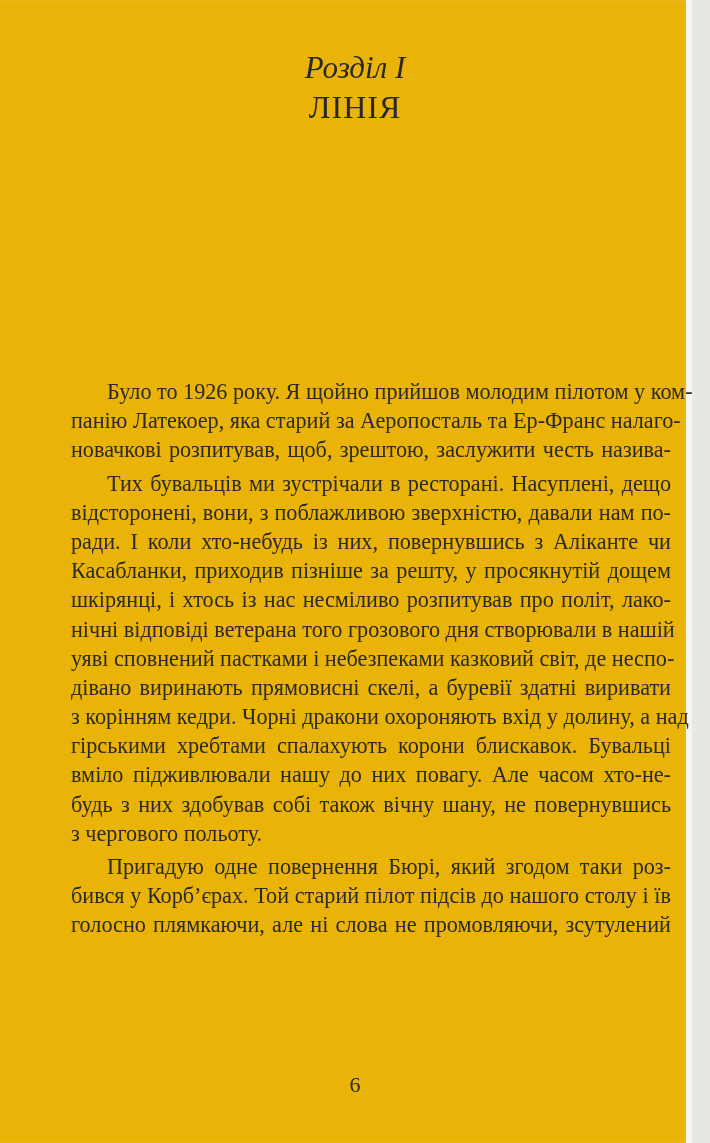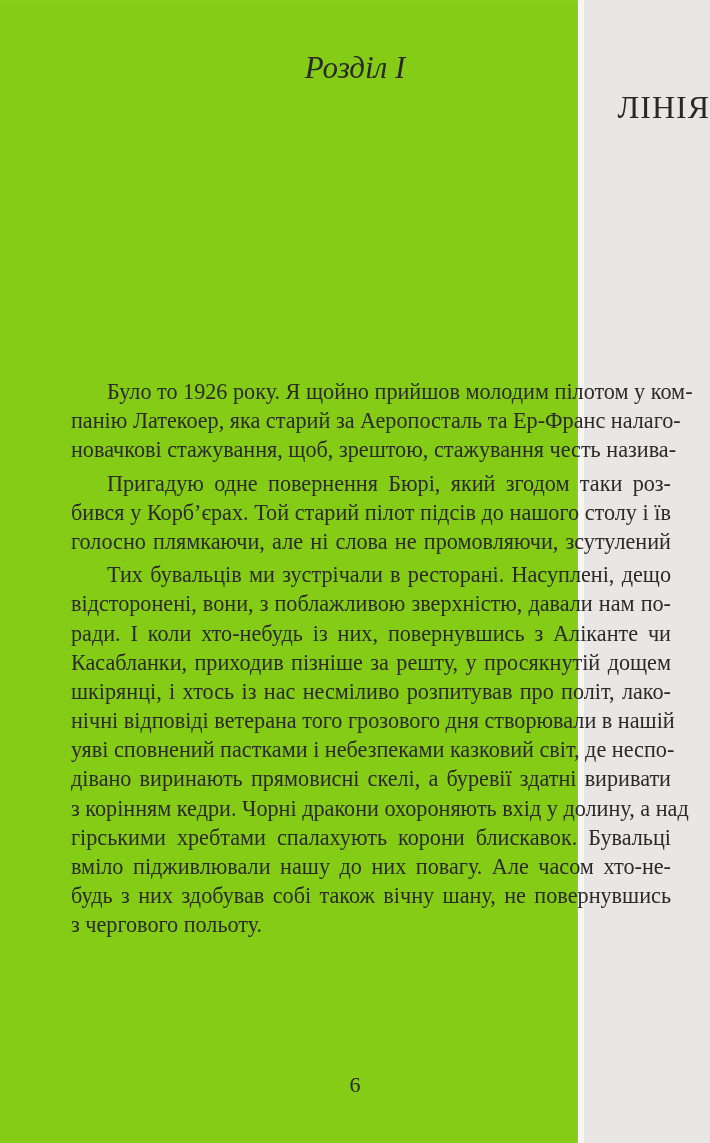--- a/index.html
+++ b/index.html
@@ -10,23 +10,23 @@
       width: 710px;
       height: 1143px;
       background: #e9e7e4;
       position: relative;
       overflow: hidden;
     }
     .page {
       position: absolute;
       left: 0;
       top: 0;
-      width: 584px;
+      width: 692px;
       height: 1143px;
-      background: #84cc16;
+      background: #eab308;
       box-shadow: inset -6px 0 6px -4px rgba(255,255,255,0.7);
     }
     .edge {
       position: absolute;
       right: 0;
       top: 0;
       width: 6px;
       height: 1143px;
       background: #f6f5f3;
     }
@@ -40,21 +40,21 @@
       font-style: italic;
       font-size: 31px;
       color: #2a2826;
       line-height: 36px;
     }
     .chapter-title {
       position: absolute;
       left: 0;
       width: 710px;
       top: 88px;
-      text-align: right;
+      text-align: center;
       font-family: "Liberation Serif", "DejaVu Serif", serif;
       font-size: 32px;
       color: #2a2826;
       line-height: 38px;
       letter-spacing: 1px;
     }
     .body-text {
       position: absolute;
       left: 67px;
       top: 373px;
@@ -97,38 +97,38 @@
 <div class="page">
   <div class="edge"></div>
 
   <div class="chapter-label">Розділ I</div>
   <div class="chapter-title">ЛІНІЯ</div>
 
   <div class="body-text">
     <div class="para">
       <span class="line indent">Було то 1926 року. Я щойно прийшов молодим пілотом у ком-</span>
       <span class="line">панію Латекоер, яка старий за Аеропосталь та Ер-Франс налаго-</span>
-      <span class="line">новачкові стажування, щоб, зрештою, стажування честь назива-</span>
-    </div>
-    <div class="para">
-      <span class="line indent">Пригадую одне повернення Бюрі, який згодом таки роз-</span>
-      <span class="line">бився у Корб’єрах. Той старий пілот підсів до нашого столу і їв</span>
-      <span class="line">голосно плямкаючи, але ні слова не промовляючи, зсутулений</span>
+      <span class="line">новачкові розпитував, щоб, зрештою, заслужити честь назива-</span>
     </div>
     <div class="para">
       <span class="line indent">Тих бувальців ми зустрічали в ресторані. Насуплені, дещо</span>
       <span class="line">відсторонені, вони, з поблажливою зверхністю, давали нам по-</span>
       <span class="line">ради. І коли хто-небудь із них, повернувшись з Аліканте чи</span>
       <span class="line">Касабланки, приходив пізніше за решту, у просякнутій дощем</span>
       <span class="line">шкірянці, і хтось із нас несміливо розпитував про політ, лако-</span>
       <span class="line">нічні відповіді ветерана того грозового дня створювали в нашій</span>
       <span class="line">уяві сповнений пастками і небезпеками казковий світ, де неспо-</span>
       <span class="line">дівано виринають прямовисні скелі, а буревії здатні виривати</span>
       <span class="line">з корінням кедри. Чорні дракони охороняють вхід у долину, а над</span>
       <span class="line">гірськими хребтами спалахують корони блискавок. Бувальці</span>
       <span class="line">вміло підживлювали нашу до них повагу. Але часом хто-не-</span>
       <span class="line">будь з них здобував  собі також  вічну шану, не повернувшись</span>
       <span class="line last">з чергового польоту.</span>
     </div>
+    <div class="para">
+      <span class="line indent">Пригадую одне повернення Бюрі, який згодом таки роз-</span>
+      <span class="line">бився у Корб’єрах. Той старий пілот підсів до нашого столу і їв</span>
+      <span class="line">голосно плямкаючи, але ні слова не промовляючи, зсутулений</span>
+    </div>
   </div>
 
   <div class="page-number">6</div>
 </div>
 
 </body></html>

